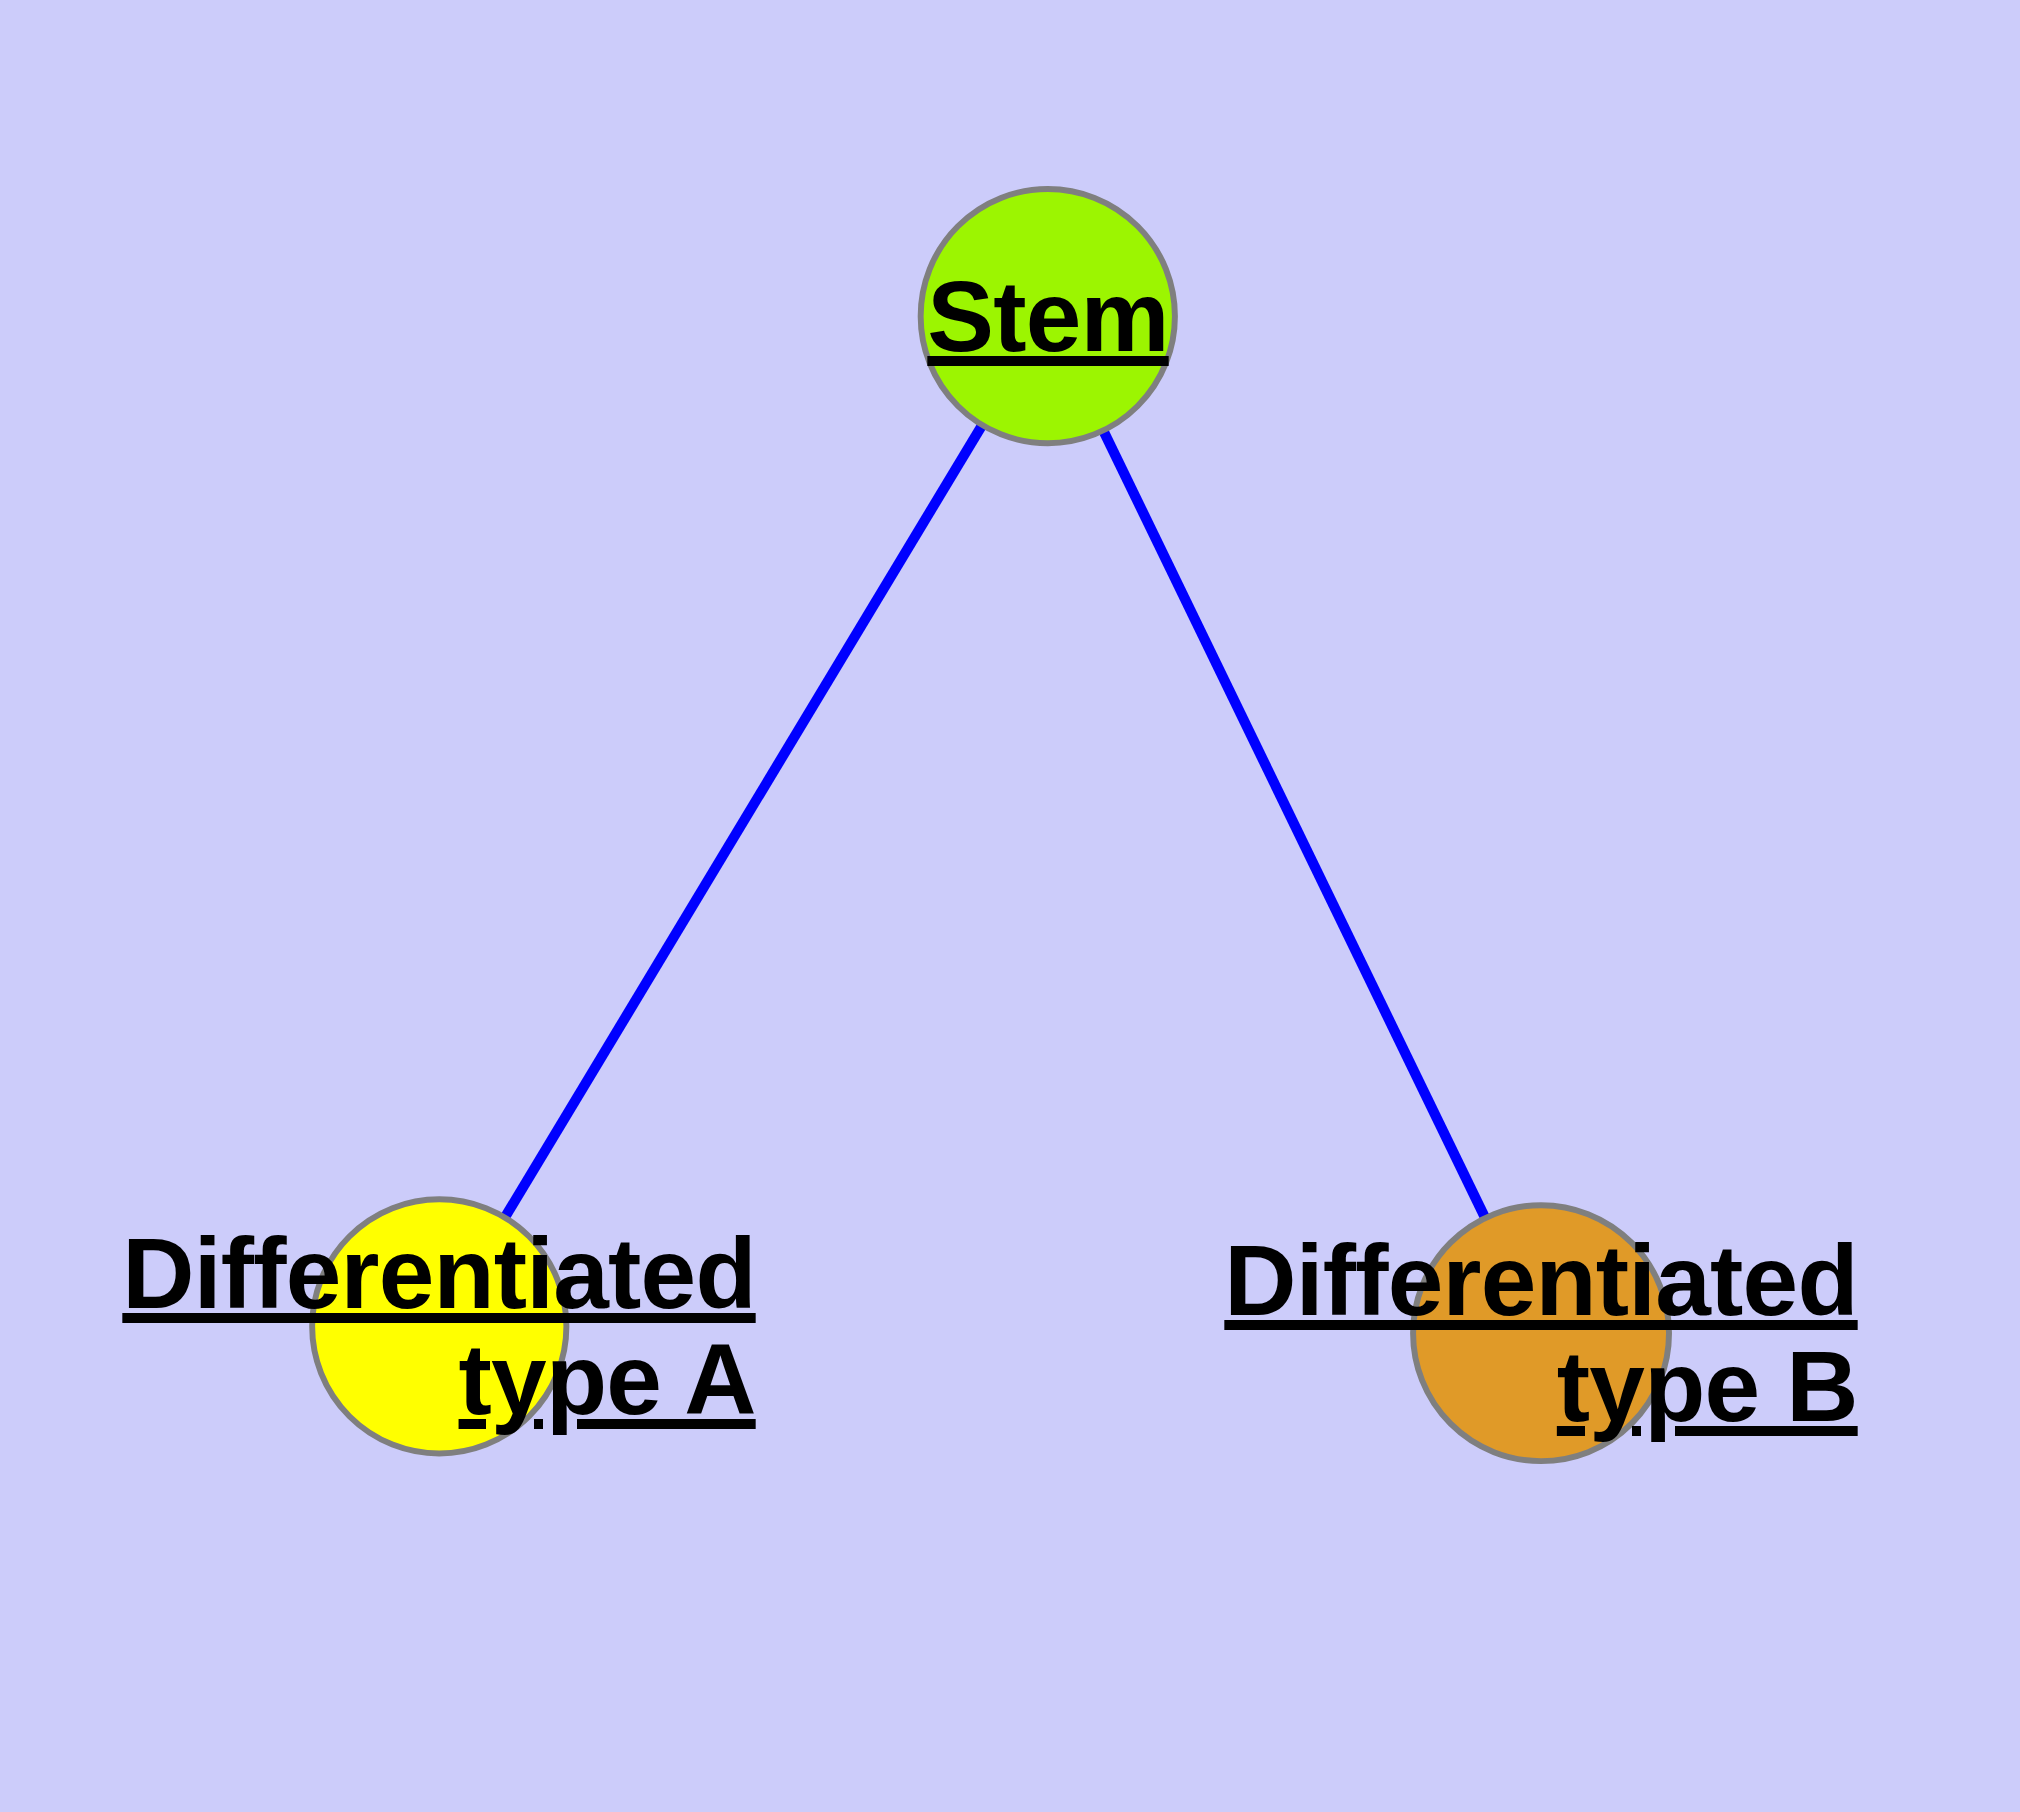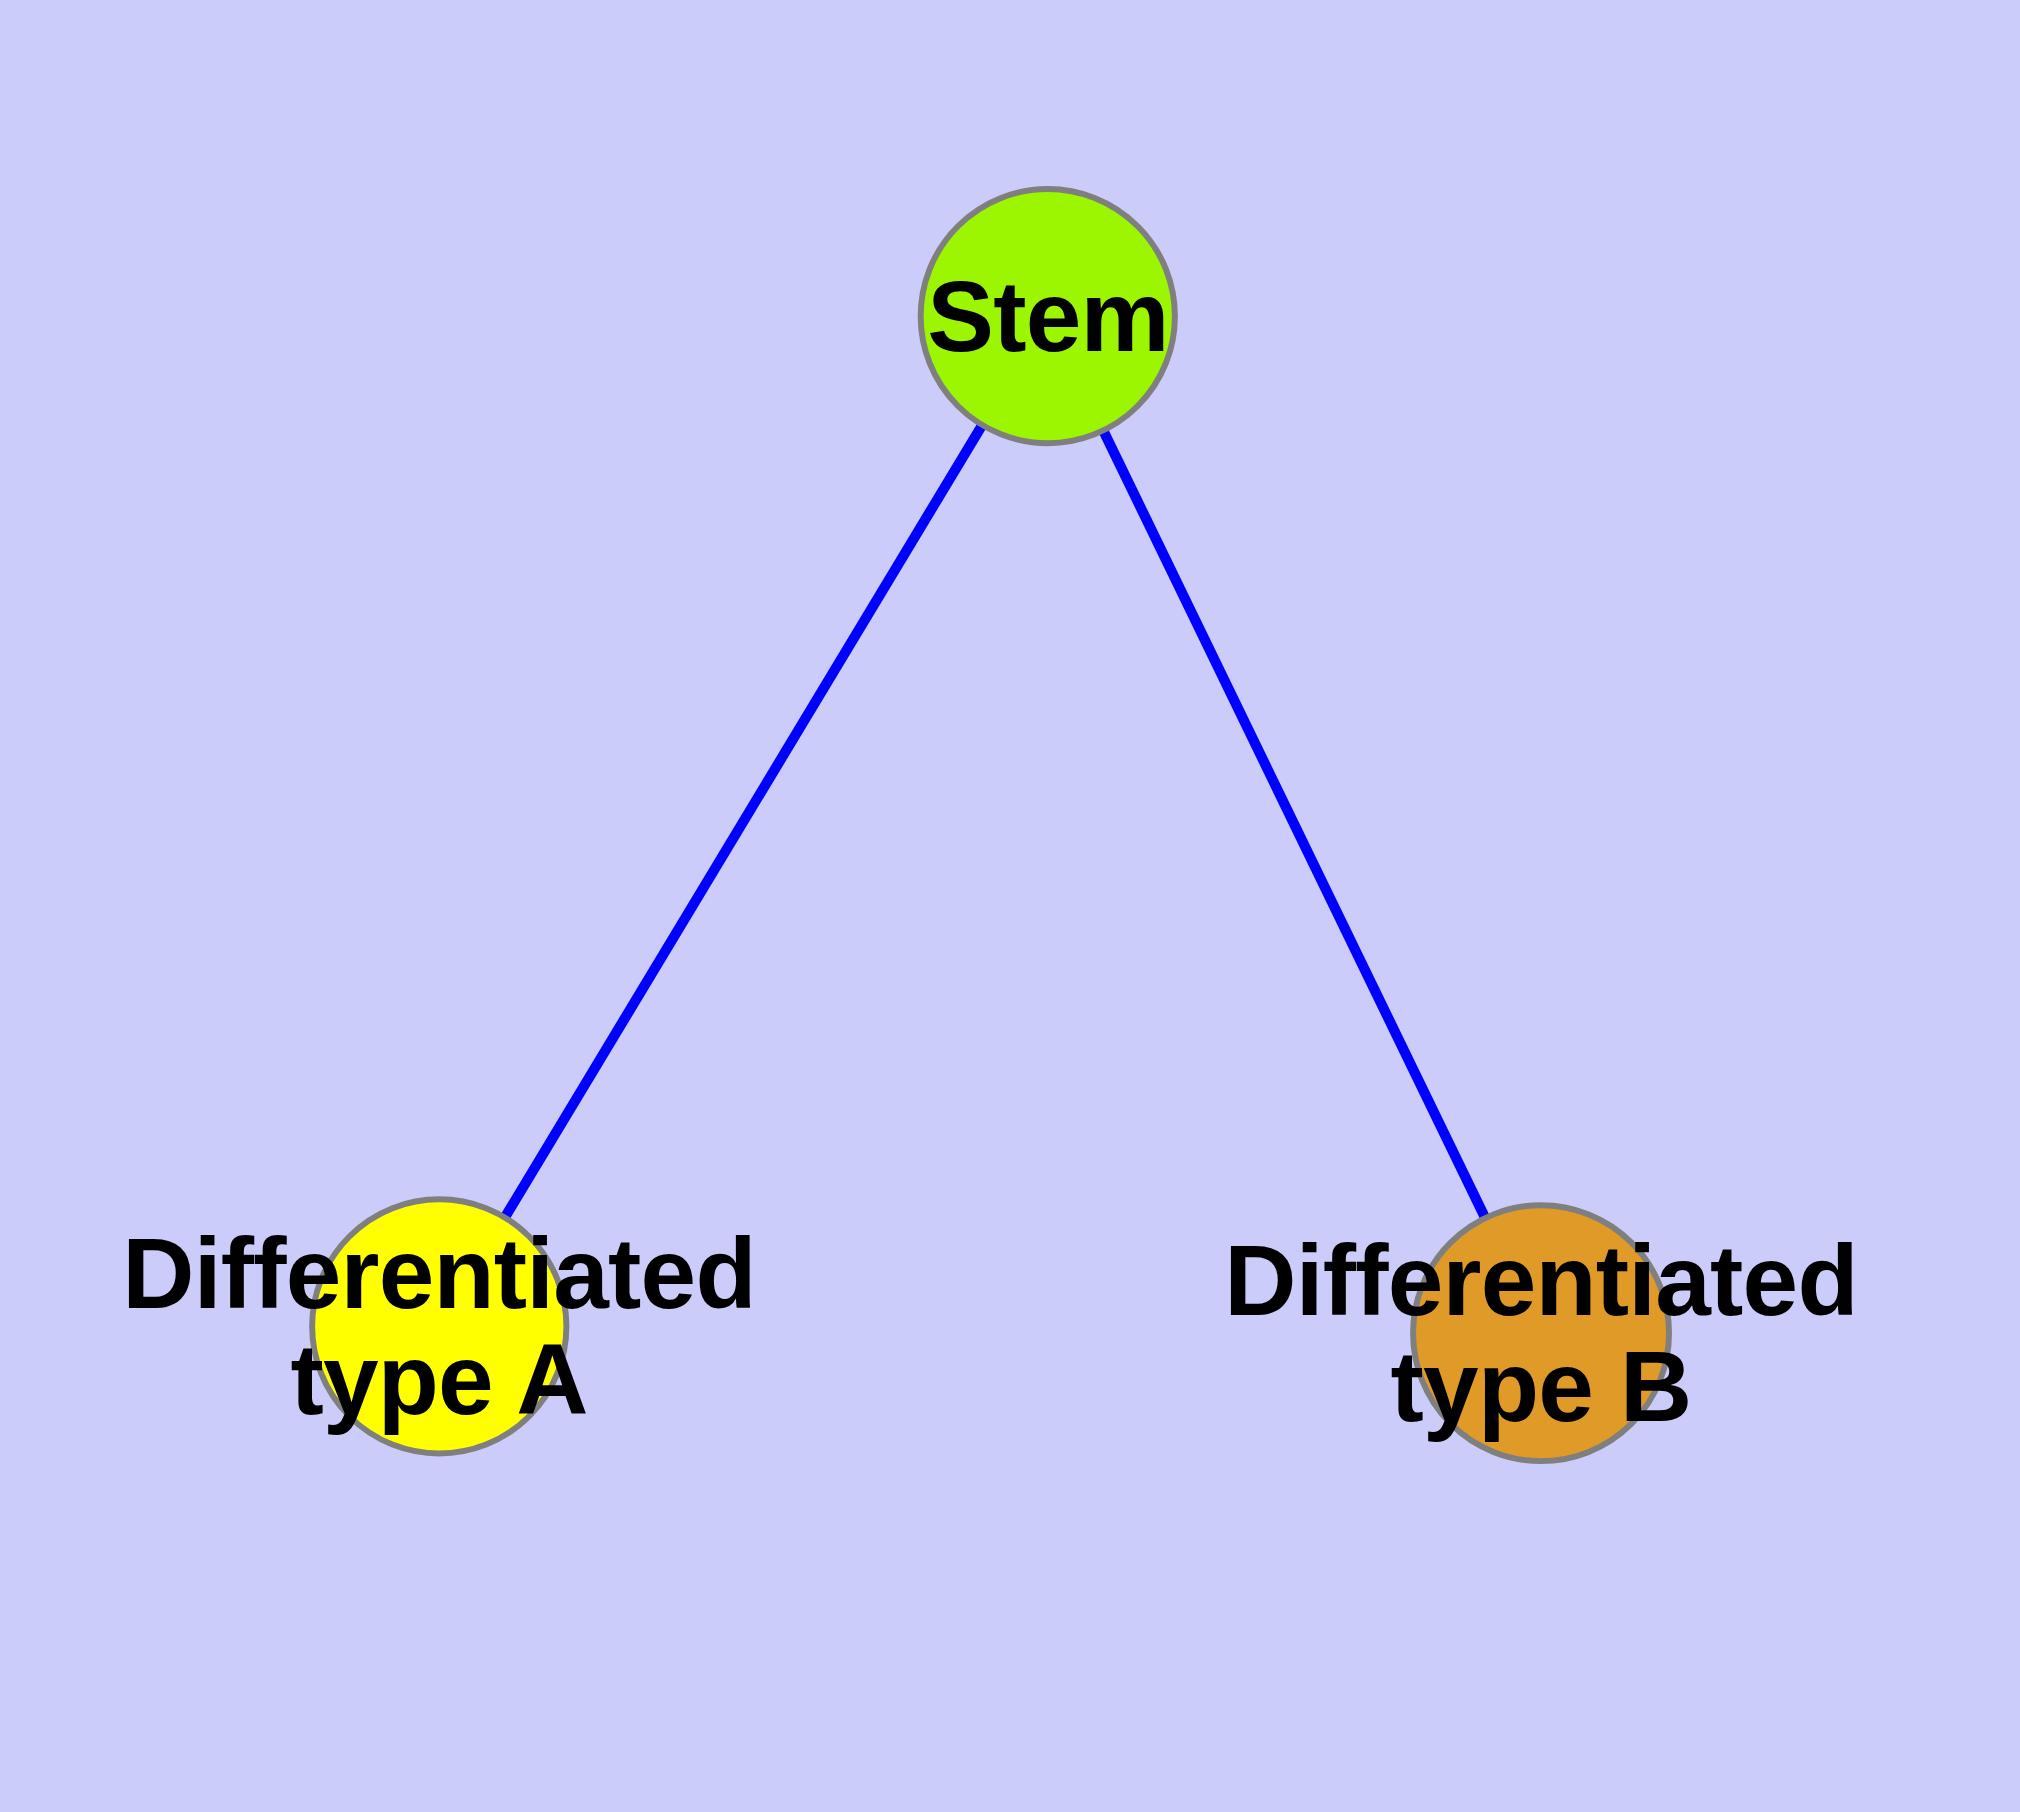--- a/index.html
+++ b/index.html
@@ -23,28 +23,29 @@
   }
   #graph-svg {
     position: absolute;
     left: 0;
     top: 0;
     width: 2021px;
     height: 1812px;
   }
   .node-label {
     position: absolute;
-    text-align: center;
+    text-align: right;
     font-weight: bold;
     color: #000000;
     line-height: 1.06;
     white-space: pre;
     letter-spacing: -0.8px;
     pointer-events: none;
     transform: translate(-50%, -50%);
+    text-decoration: underline;
   }
 </style>
 </head>
 <body>
 
 <div id="canvas" style="width: 2021px; height: 1812px;">
 
   <div id="bg-rect" style="background: rgb(204, 204, 250);"></div>
 
   <svg id="graph-svg" viewBox="0 0 2384 2138">

